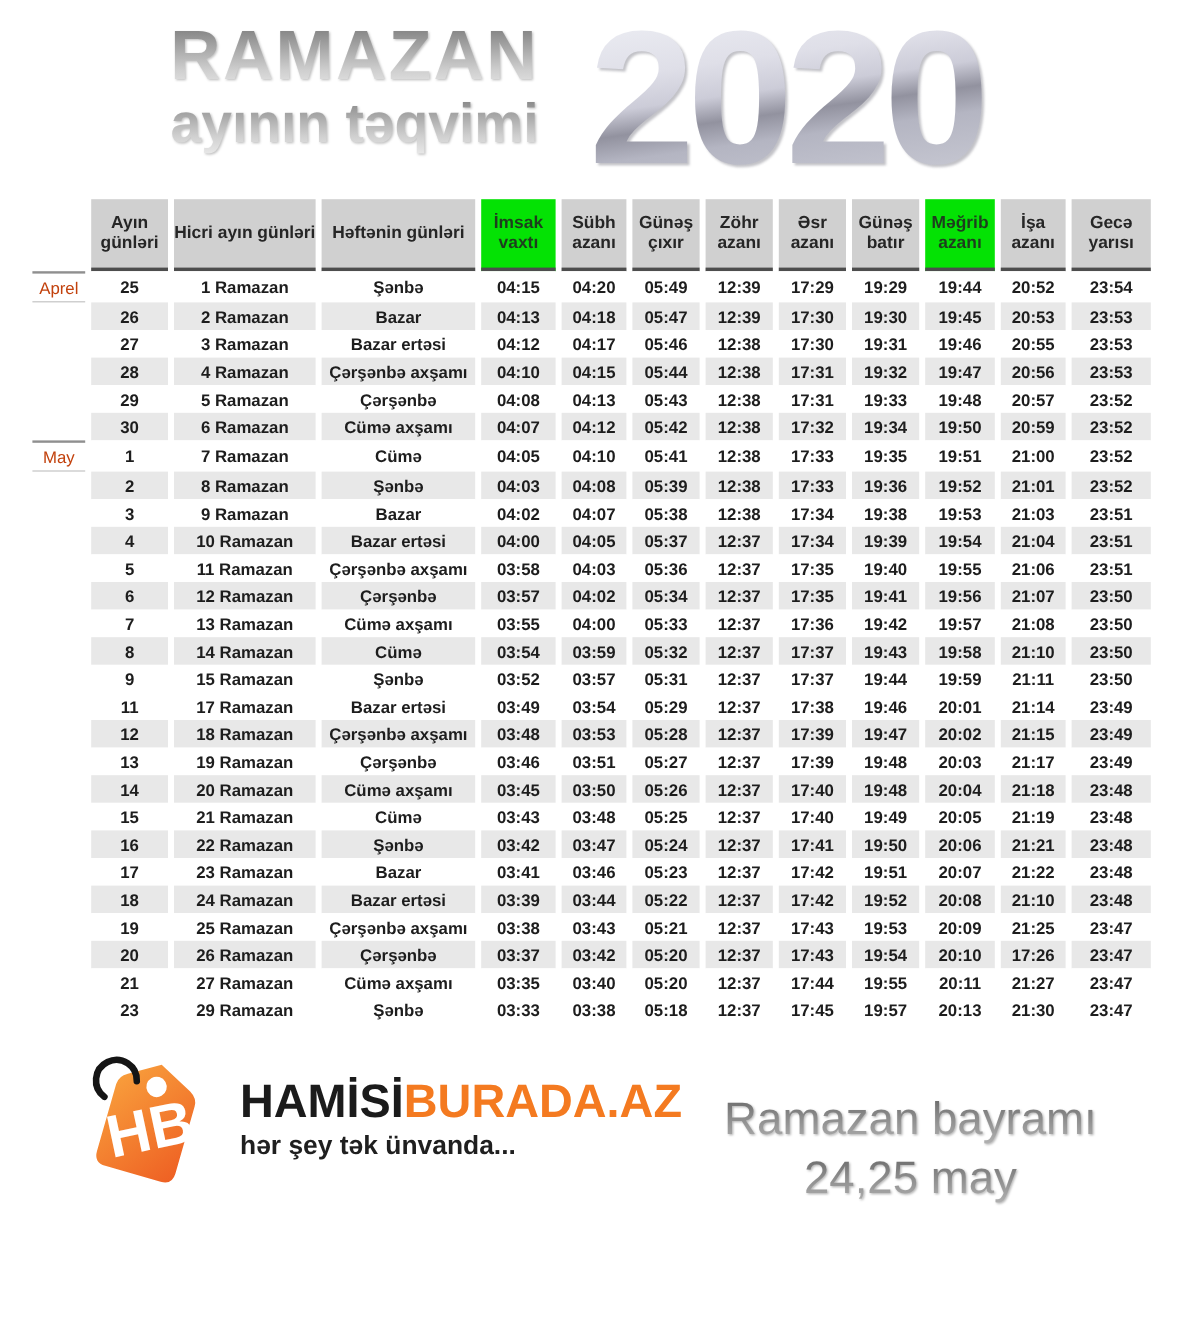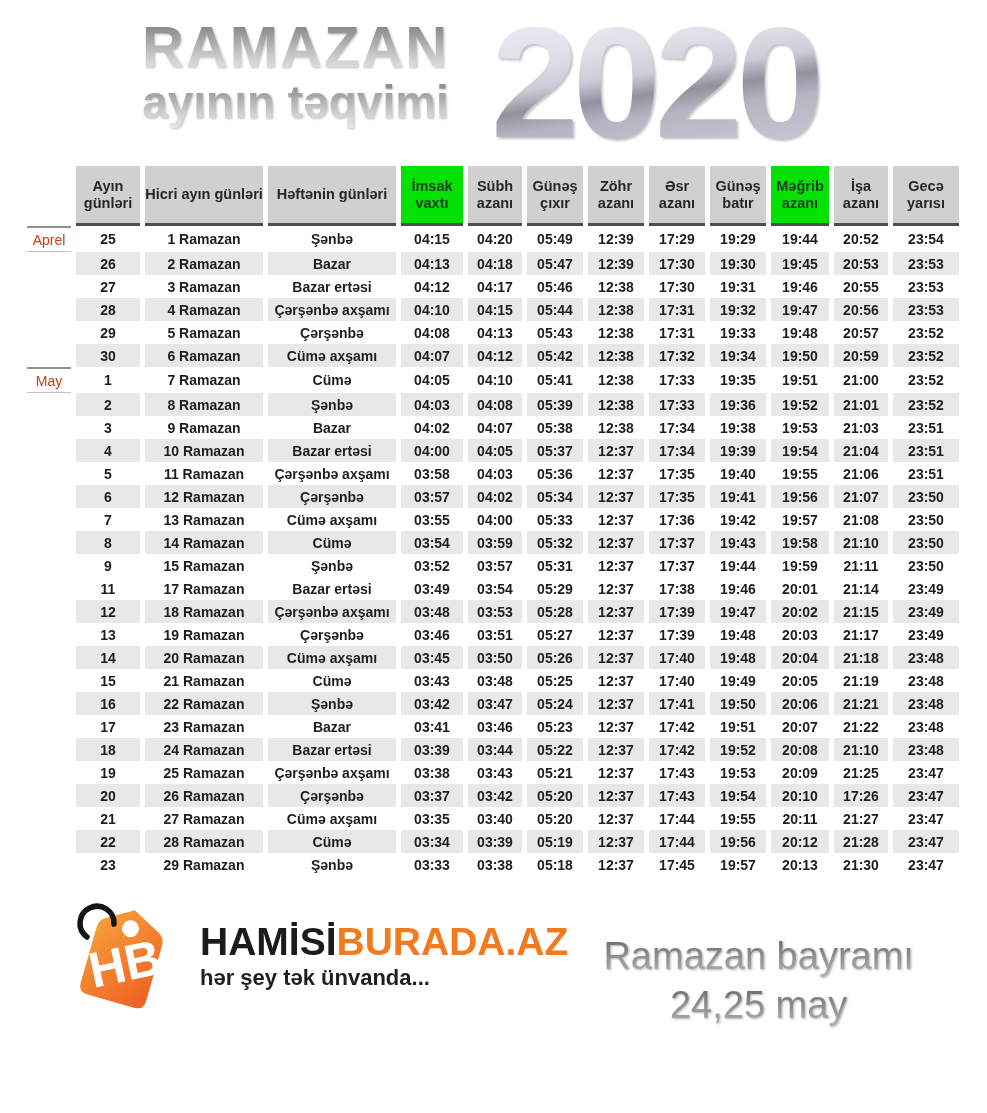--- a/index.html
+++ b/index.html
@@ -479,35 +479,20 @@
             <td class="dcell">03:35</td>
             <td class="dcell">03:40</td>
             <td class="dcell">05:20</td>
             <td class="dcell">12:37</td>
             <td class="dcell">17:44</td>
             <td class="dcell">19:55</td>
             <td class="dcell">20:11</td>
             <td class="dcell">21:27</td>
             <td class="dcell">23:47</td>
           </tr>
-          <tr class="alt">
-            <td class="mcell"></td>
-            <td class="dcell">22</td>
-            <td class="dcell">28 Ramazan</td>
-            <td class="dcell">Cümə</td>
-            <td class="dcell">03:34</td>
-            <td class="dcell">03:39</td>
-            <td class="dcell">05:19</td>
-            <td class="dcell">12:37</td>
-            <td class="dcell">17:44</td>
-            <td class="dcell">19:56</td>
-            <td class="dcell">20:12</td>
-            <td class="dcell">21:28</td>
-            <td class="dcell">23:47</td>
-          </tr>
           <tr class="">
             <td class="mcell"></td>
             <td class="dcell">23</td>
             <td class="dcell">29 Ramazan</td>
             <td class="dcell">Şənbə</td>
             <td class="dcell">03:33</td>
             <td class="dcell">03:38</td>
             <td class="dcell">05:18</td>
             <td class="dcell">12:37</td>
             <td class="dcell">17:45</td>

